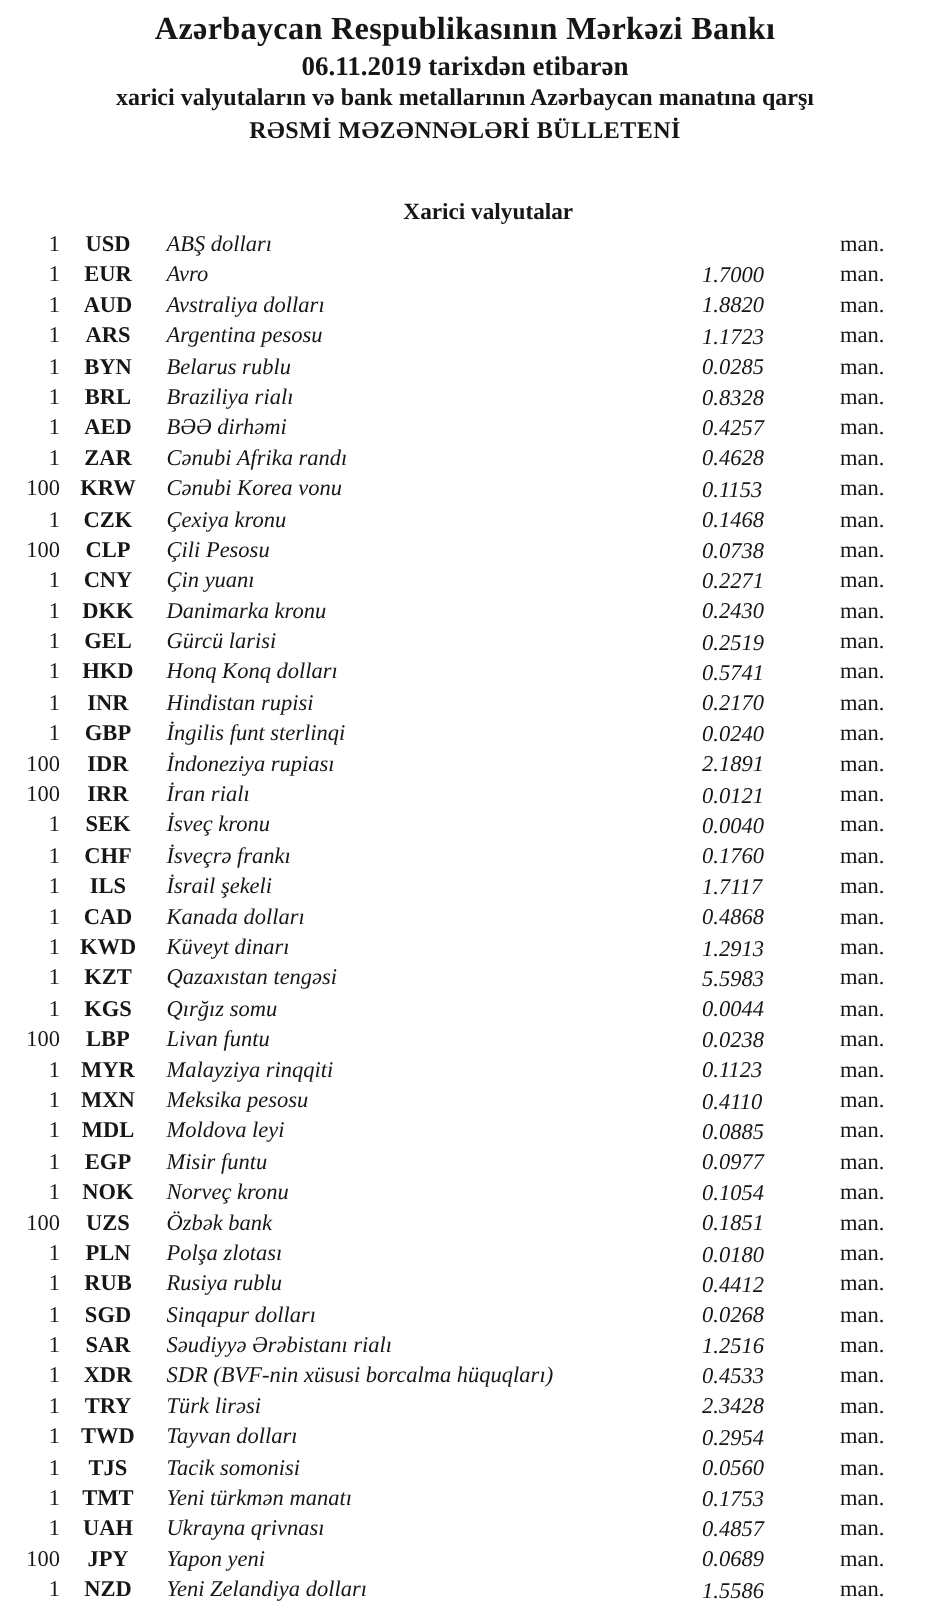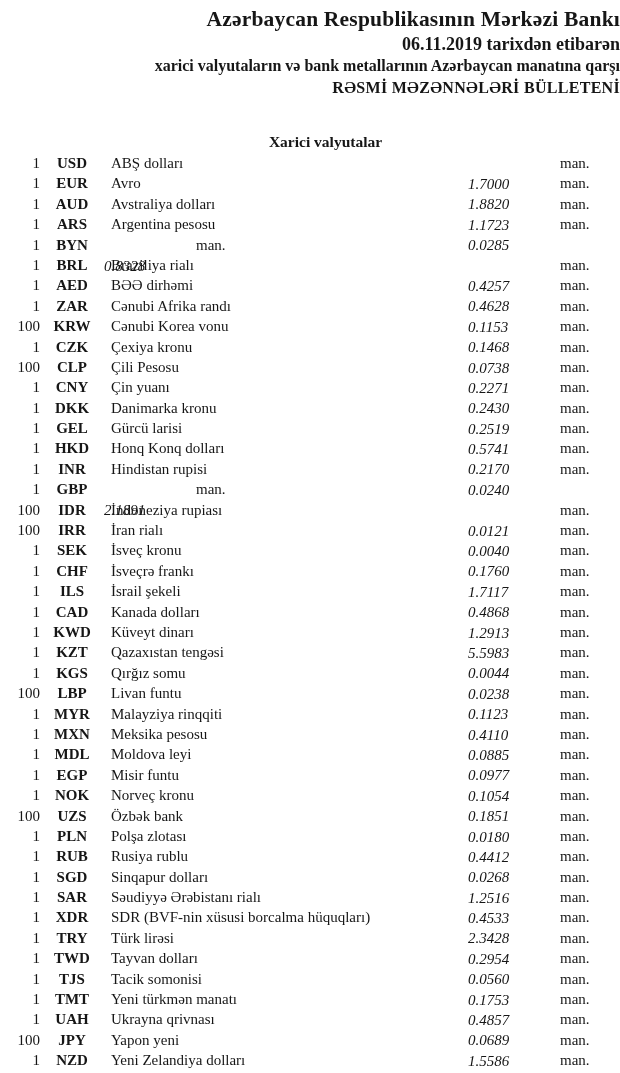--- a/index.html
+++ b/index.html
@@ -6,21 +6,21 @@
   html, body { background: #ffffff; }
   .page {
     position: relative;
     width: 620px;
     height: 1073px;
     background: #ffffff;
     color: #161616;
     font-family: "Liberation Serif", "DejaVu Serif", serif;
     overflow: hidden;
   }
-  .hdr { text-align: right; }
+  .hdr { text-align: center; }
   .hdr-title {
     padding-top: 5px;
     font-size: 21.5px;
     font-weight: bold;
     line-height: 29px;
     letter-spacing: 0.2px;
   }
   .hdr-date {
     font-size: 18px;
     font-weight: bold;
@@ -50,21 +50,21 @@
     display: flex;
     width: 620px;
     padding-right: 20px;
     height: 20.4px;
     line-height: 20.4px;
     font-size: 15px;
     white-space: nowrap;
   }
   .qty   { width: 40px;  text-align: right; }
   .code  { width: 64px;  text-align: center; font-size: 15px; font-weight: bold; }
-  .name  { flex: 1;      padding-left: 7px; overflow: hidden; }
+  .name  { flex: 1;      padding-left: 7px; overflow: hidden; font-style: italic; }
   .rate  { width: 82px;  text-align: left; font-weight: normal; font-style: italic; margin-top: 21px; }
   .man   { width: 50px;  padding-left: 10px; }
 </style>
 </head>
 <body>
 
 <div class="page">
   <div class="hdr">
     <div class="hdr-title">Azərbaycan Respublikasının Mərkəzi Bankı</div>
     <div class="hdr-date">06.11.2019 tarixdən etibarən</div>
@@ -99,20 +99,21 @@
       <div class="row">
     <span class="qty">1</span>
     <span class="code">ARS</span>
     <span class="name">Argentina pesosu</span>
     <span class="rate">0.0285</span>
     <span class="man">man.</span>
   </div>
       <div class="row">
     <span class="qty">1</span>
     <span class="code">BYN</span>
+    <span class="name">Belarus rublu</span>
     <span class="rate">0.8328</span>
     <span class="man">man.</span>
   </div>
       <div class="row">
     <span class="qty">1</span>
     <span class="code">BRL</span>
     <span class="name">Braziliya rialı</span>
     <span class="rate">0.4257</span>
     <span class="man">man.</span>
   </div>
@@ -182,20 +183,21 @@
       <div class="row">
     <span class="qty">1</span>
     <span class="code">INR</span>
     <span class="name">Hindistan rupisi</span>
     <span class="rate">0.0240</span>
     <span class="man">man.</span>
   </div>
       <div class="row">
     <span class="qty">1</span>
     <span class="code">GBP</span>
+    <span class="name">İngilis funt sterlinqi</span>
     <span class="rate">2.1891</span>
     <span class="man">man.</span>
   </div>
       <div class="row">
     <span class="qty">100</span>
     <span class="code">IDR</span>
     <span class="name">İndoneziya rupiası</span>
     <span class="rate">0.0121</span>
     <span class="man">man.</span>
   </div>

